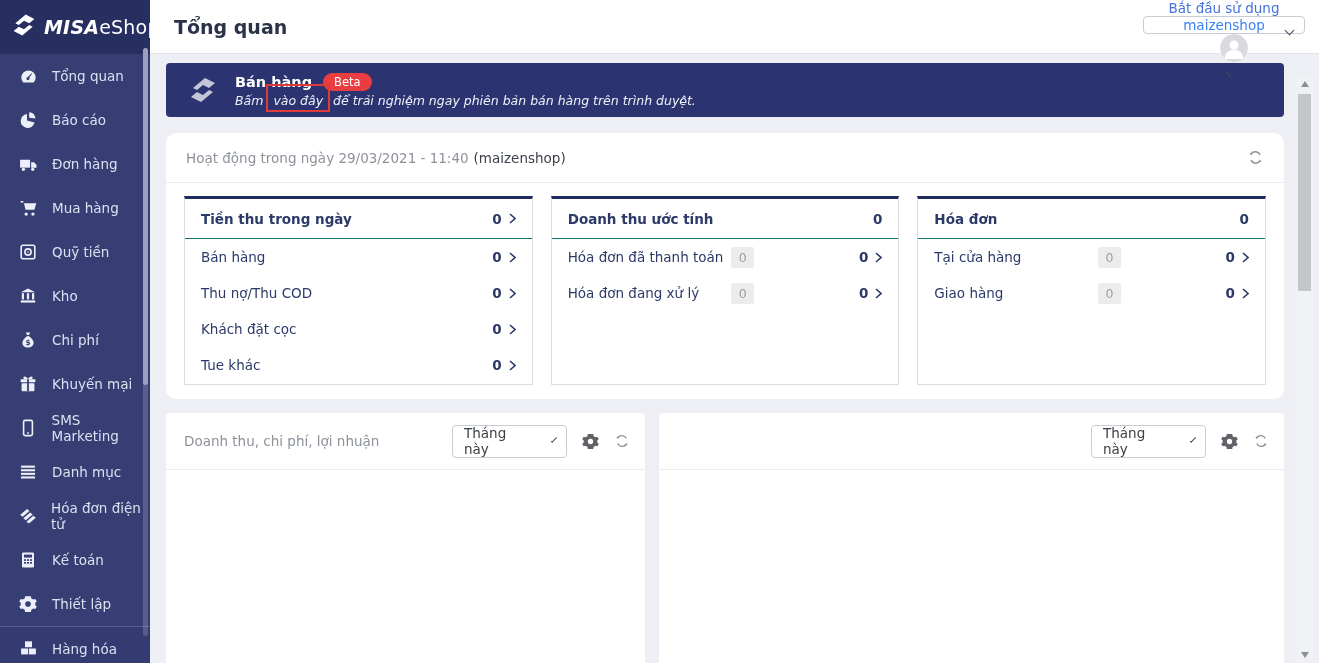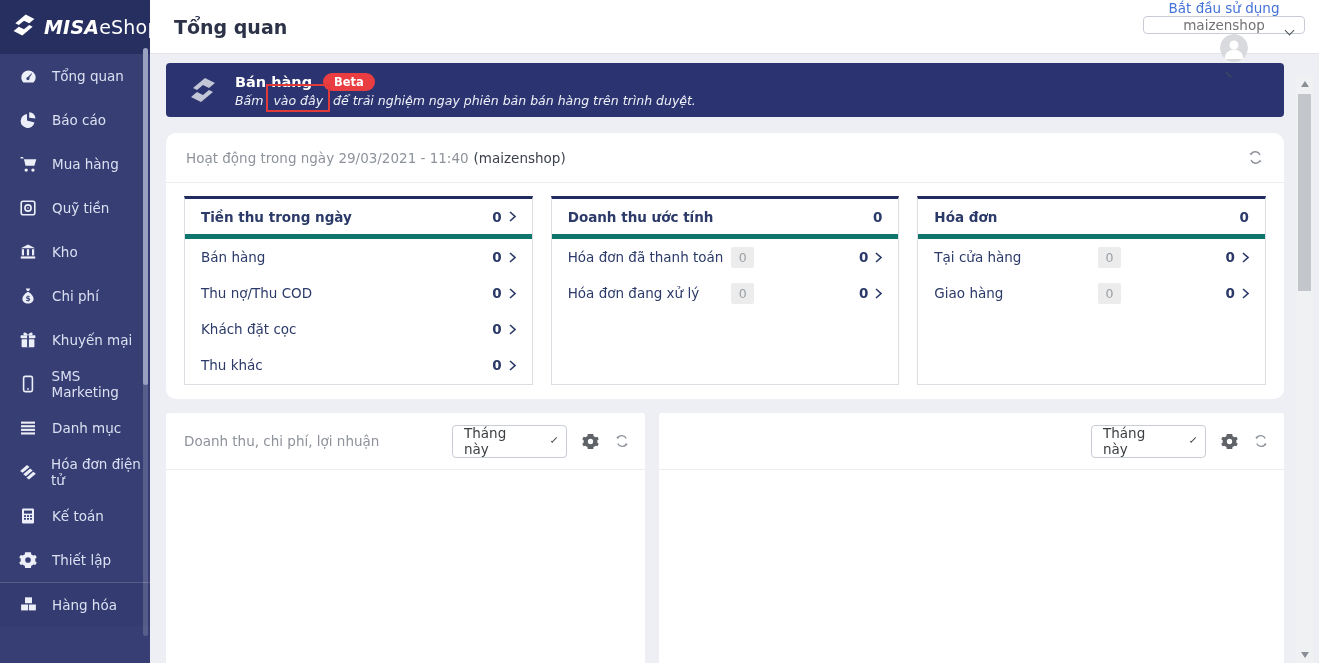--- a/index.html
+++ b/index.html
@@ -26,21 +26,21 @@
   
   .main { flex:1; min-width:0; display:flex; flex-direction:column; position:relative; }
   .topbar { flex:0 0 54px; height:54px; background:#fff; border-bottom:1px solid #e2e4e9;
             display:flex; align-items:center; padding:0 14px 0 24px; }
   .page-title { font-size:19px; font-weight:700; color:#2c3248; }
   .topbar-right { margin-left:auto; display:flex; align-items:center; height:100%;flex-direction:column; }
   .start-link { color:#4472d8; font-size:13.5px; font-weight:500; cursor:pointer; white-space:nowrap; }
   .vdiv { width:1px; height:28px; background:#dfe2e7; margin:0 24px; }
   .shop-select { width:162px; height:31px; border:1px solid #c8ccd4; border-radius:4px; background:#fff;
                  display:flex; align-items:center; justify-content:center; position:relative;
-                 font-size:13.5px; color:#737373; cursor:pointer; }
+                 font-size:13.5px; color:#3b82f6; cursor:pointer; }
   .shop-select .chev { position:absolute; right:11px; top:10px; }
   .chev { width:7px; height:7px; border-right:1.6px solid #4a4f57; border-bottom:1.6px solid #4a4f57;
           transform:rotate(45deg); display:inline-block; }
   .avatar { width:28px; height:28px; border-radius:50%; overflow:hidden; margin-left:20px; flex:0 0 28px; }
   .user-name { font-weight:700; font-size:14px; color:#2c3248; margin-left:9px; white-space:nowrap; cursor:pointer; }
   .user-caret { margin-left:9px; margin-top:-4px; }
   .phone-tile { width:46px; height:51px; background:#2b3470; margin-left:30px; margin-top:2px; align-self:flex-start;
                 position:relative; overflow:hidden; display:flex; align-items:center; justify-content:center; cursor:pointer; }
   .ribbon { position:absolute; top:6px; right:-16px; transform:rotate(45deg); background:#e6393b; color:#fff;
             font-size:9px; font-weight:700; padding:1px 16px; letter-spacing:.3px; }
@@ -51,33 +51,33 @@
 
   .content { flex:1; padding:9px 35px 0 16px; overflow:hidden; }
 
   
   .banner { height:54px; background:#2b3470; border-radius:4px; display:flex; align-items:center;
             padding:0 22px; color:#fff; }
   .banner-logo { color:#c2c6d6; display:flex; }
   .banner-text { margin-left:17px; }
   .banner-title-row { display:flex; align-items:center; gap:11px; }
   .banner-title { font-size:14.5px; font-weight:700; }
-  .beta { background:#ea3d41; border-radius:10px; font-size:11.5px; font-weight:700; padding:2px 11px; }
+  .beta { background:#ea3d41; border-radius:10px; font-size:11.5px; font-weight:400; padding:2px 11px; }
   .banner-sub { font-style:italic; font-size:12.5px; margin-top:2px; color:#eef0f8; }
   .red-box { display:inline-block; border:2px solid #e03a3a; padding:7px 5px 2px; margin:-10px -1px -5px; cursor:pointer; }
 
   
   .activity { margin-top:16px; background:#fff; border-radius:10px; }
   .activity-head { height:50px; display:flex; align-items:center; padding:0 20px;
                    border-bottom:1px solid #ececee; font-size:13.5px; color:#8d929b; }
   .activity-head .shop { color:#3c414b; margin-left:5px; }
   .icon-btn { margin-left:auto; color:#8d929b; cursor:pointer; display:flex; }
   .cards { display:flex; gap:18px; padding:13px 18px 14px; }
   .card { flex:1; border:1px solid #dcdee3; border-top:3px solid #202c5e; height:189px; background:#fff; }
-  .card-head { display:flex; align-items:center; padding:0 16px; height:40px; border-bottom:5px solid #0f766e;
+  .card-head { display:flex; align-items:center; padding:0 16px; height:40px; border-bottom:1px solid #0f766e;
                font-weight:700; font-size:13.5px; color:#2b3a68; }
   .card-row { display:flex; align-items:center; padding:0 16px; height:36px; font-size:13.5px; color:#2b3a68; cursor:pointer; }
   .row-label { flex:0 0 52%; }
   .row-label.wide { flex:1; }
   .row-badge { background:#ececec; color:#9aa0a6; min-width:23px; height:21px; border-radius:2px;
                display:flex; align-items:center; justify-content:center; font-size:12.5px; padding:0 4px; }
   .row-val { margin-left:auto; font-weight:700; display:flex; align-items:center; gap:7px; color:#2b3a68; }
   .chev-r { display:flex; color:#2b3a68; }
 
   
@@ -131,20 +131,31 @@
         <svg width="18" height="18" viewBox="0 0 18 18" fill="currentColor">
             <path d="M8 3a7 7 0 1 0 7.5 8.5L8 9.5z"></path>
             <path d="M10.2 1.2a7 7 0 0 1 6.3 6.3l-6.3-.8z"></path>
           </svg>
       </span>
       <span>Báo cáo</span>
     </div>
     <div class="nav-item">
       <span class="nav-icon">
         <svg width="19" height="19" viewBox="0 0 18 18" fill="currentColor">
+            <rect x="1" y="4.5" width="9.5" height="7.5"></rect>
+            <path d="M11.5 6.8h2.8l2.3 2.6V12h-5.1z"></path>
+            <circle cx="4.2" cy="13.6" r="1.6"></circle>
+            <circle cx="13" cy="13.6" r="1.6"></circle>
+          </svg>
+      </span>
+      <span>Đơn hàng</span>
+    </div>
+    <div class="nav-item">
+      <span class="nav-icon">
+        <svg width="19" height="19" viewBox="0 0 18 18" fill="currentColor">
             <path d="M1.5 2h2.4l.5 2h12l-1.8 6.3H6.2L4.8 4.6l-.5-1.4H1.5z"></path>
             <circle cx="6.8" cy="14.3" r="1.6"></circle>
             <circle cx="13.2" cy="14.3" r="1.6"></circle>
           </svg>
       </span>
       <span>Mua hàng</span>
     </div>
     <div class="nav-item">
       <span class="nav-icon">
         <svg width="18" height="18" viewBox="0 0 18 18" fill="none" stroke="currentColor" stroke-width="1.6">
@@ -371,21 +382,21 @@
             <span class="row-val">
                 <span>0</span>
                 <span class="chev-r">
                   <svg width="7" height="11" viewBox="0 0 7 11">
                     <path d="M1 1l5 4.5L1 10" fill="none" stroke="currentColor" stroke-width="1.6"></path>
                   </svg>
                 </span>
               </span>
           </div>
           <div class="card-row">
-            <span class="row-label wide">Thu khác</span>
+            <span class="row-label wide">Tue khác</span>
             <span class="row-val">
                 <span>0</span>
                 <span class="chev-r">
                   <svg width="7" height="11" viewBox="0 0 7 11">
                     <path d="M1 1l5 4.5L1 10" fill="none" stroke="currentColor" stroke-width="1.6"></path>
                   </svg>
                 </span>
               </span>
           </div>
         </div>

